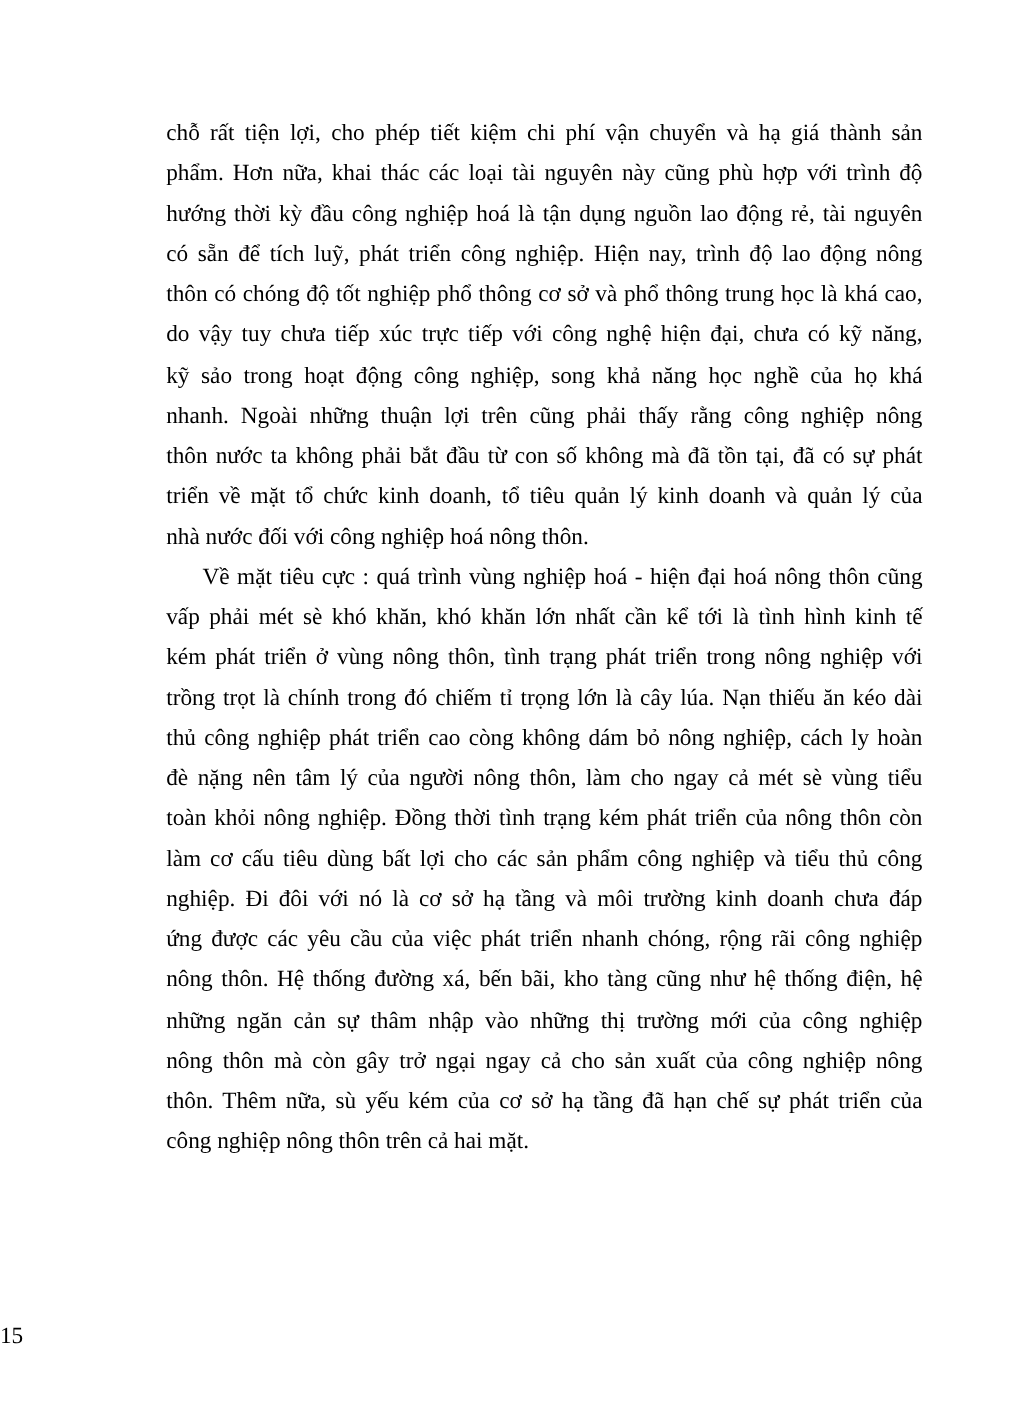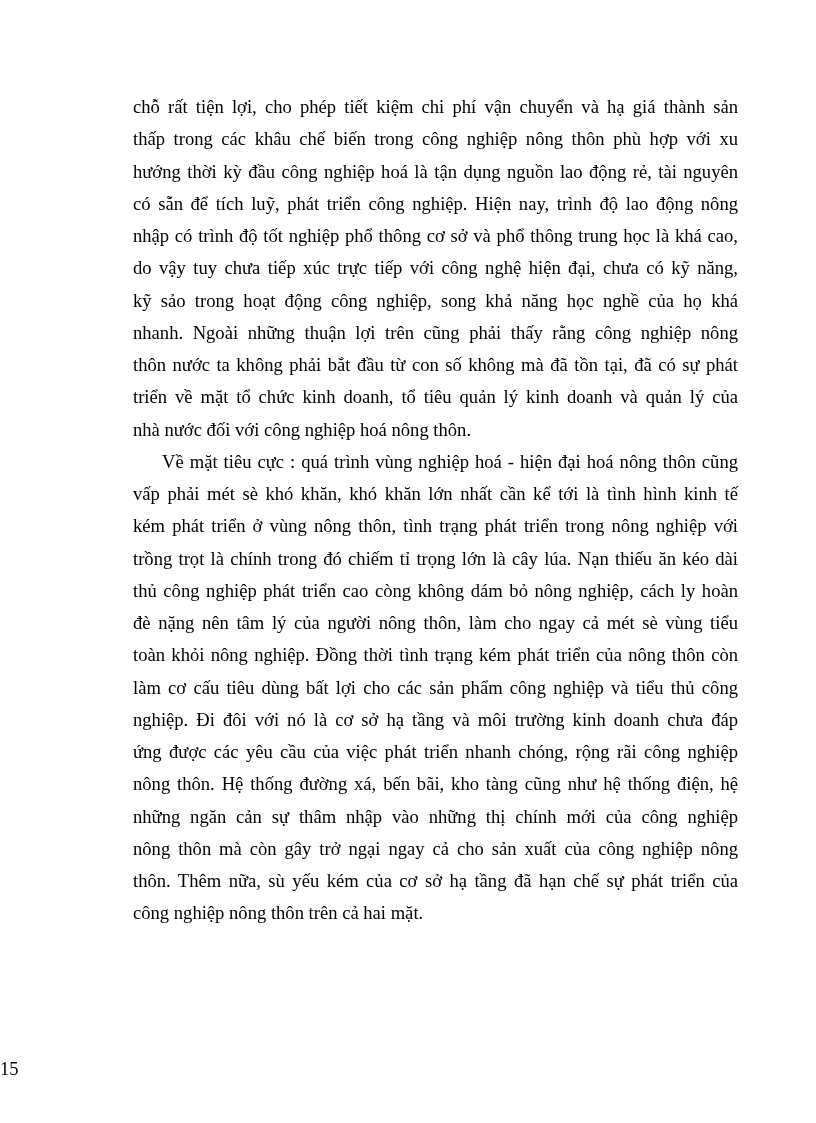--- a/index.html
+++ b/index.html
@@ -55,44 +55,44 @@
       line-height: 22px;
     }
   </style>
 </head>
 <body>
 
 <div class="page">
   <div class="text-block">
     <div class="paragraph">
       <span class="line">chỗ rất tiện lợi, cho phép tiết kiệm chi phí vận chuyển và hạ giá thành sản</span>
-      <span class="line">thấp trong các khâu chế biến trong công nghiệp nông thôn phù hợp với xu</span>
+      <span class="line">phẩm. Hơn nữa, khai thác các loại tài nguyên này cũng phù hợp với trình độ</span>
       <span class="line">hướng thời kỳ đầu công nghiệp hoá là tận dụng nguồn lao động rẻ, tài nguyên</span>
       <span class="line">có sẵn để tích luỹ, phát triển công nghiệp. Hiện nay, trình độ lao động nông</span>
-      <span class="line">nhập có trình độ tốt nghiệp phổ thông cơ sở và phổ thông trung học là khá cao,</span>
+      <span class="line">thôn có chóng độ tốt nghiệp phổ thông cơ sở và phổ thông trung học là khá cao,</span>
       <span class="line">do vậy tuy chưa tiếp xúc trực tiếp với công nghệ hiện đại, chưa có kỹ năng,</span>
       <span class="line">kỹ sảo trong hoạt động công nghiệp, song khả năng học nghề của họ khá</span>
       <span class="line">nhanh. Ngoài những thuận lợi trên cũng phải thấy rằng công nghiệp nông</span>
       <span class="line">thôn nước ta không phải bắt đầu từ con số không mà đã tồn tại, đã có sự phát</span>
       <span class="line">triển về mặt tổ chức kinh doanh, tổ tiêu quản lý kinh doanh và quản lý của</span>
       <span class="line last">nhà nước đối với công nghiệp hoá nông thôn.</span>
     </div>
     <div class="paragraph">
       <span class="line indent">Về mặt tiêu cực : quá trình vùng nghiệp hoá - hiện đại hoá nông thôn cũng</span>
       <span class="line">vấp phải mét sè khó khăn, khó khăn lớn nhất cần kể tới là tình hình kinh tế</span>
       <span class="line">kém phát triển ở vùng nông thôn, tình trạng phát triển trong nông nghiệp với</span>
       <span class="line">trồng trọt là chính trong đó chiếm tỉ trọng lớn là cây lúa. Nạn thiếu ăn kéo dài</span>
       <span class="line">thủ công nghiệp phát triển cao còng không dám bỏ nông nghiệp, cách ly hoàn</span>
       <span class="line">đè nặng nên tâm lý của người nông thôn, làm cho ngay cả mét sè vùng tiểu</span>
       <span class="line">toàn khỏi nông nghiệp. Đồng thời tình trạng kém phát triển của nông thôn còn</span>
       <span class="line">làm cơ cấu tiêu dùng bất lợi cho các sản phẩm công nghiệp và tiểu thủ công</span>
       <span class="line">nghiệp. Đi đôi với nó là cơ sở hạ tầng và môi trường kinh doanh chưa đáp</span>
       <span class="line">ứng được các yêu cầu của việc phát triển nhanh chóng, rộng rãi công nghiệp</span>
       <span class="line">nông thôn. Hệ thống đường xá, bến bãi, kho tàng cũng như hệ thống điện, hệ</span>
-      <span class="line">những ngăn cản sự thâm nhập vào những thị chính mới của công nghiệp</span>
+      <span class="line">những ngăn cản sự thâm nhập vào những thị trường mới của công nghiệp</span>
       <span class="line">nông thôn mà còn gây trở ngại ngay cả cho sản xuất của công nghiệp nông</span>
       <span class="line">thôn. Thêm nữa, sù yếu kém của cơ sở hạ tầng đã hạn chế sự phát triển của</span>
       <span class="line last">công nghiệp nông thôn trên cả hai mặt.</span>
     </div>
   </div>
 
   <div class="page-number">15</div>
 </div>
 
 </body></html>

